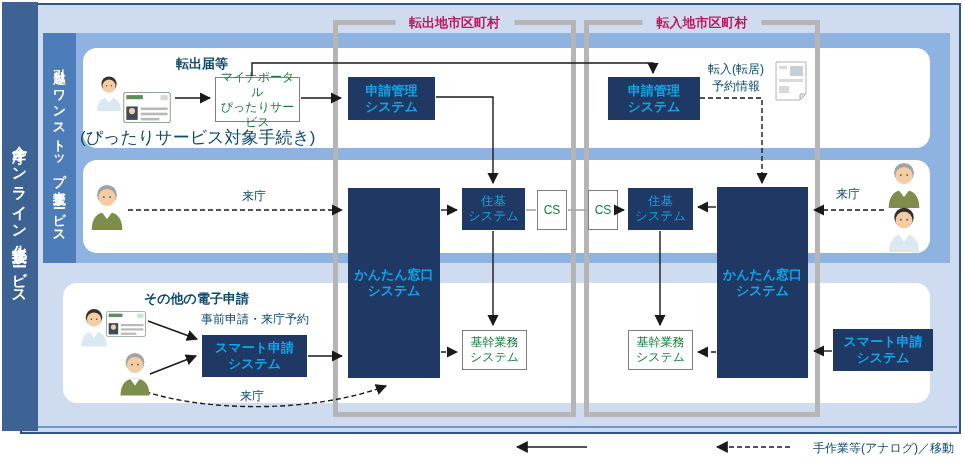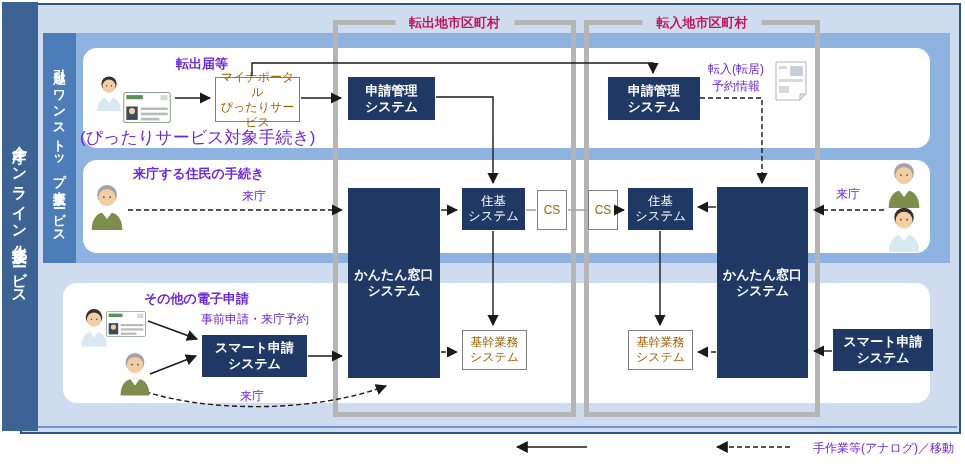--- a/index.html
+++ b/index.html
@@ -24,30 +24,30 @@
   
   .row-white { position:absolute; background:#ffffff; border-radius:14px; }
 
   
   .col-frame { position:absolute; border:5px solid #b5b5b5; }
   .col-title { position:absolute; top:-11px; left:50%; transform:translateX(-50%);
     background:#cfdcf0; padding:0 14px; font-size:13px; font-weight:bold; color:#be185d;
     white-space:nowrap; }
 
   
-  .nbox { position:absolute; background:#1f3864; color:#ffffff; display:flex;
+  .nbox { position:absolute; background:#1f3864; color:#0ea5e9; display:flex;
     align-items:center; justify-content:center; text-align:center; }
-  .wbox { position:absolute; background:#ffffff; border:1px solid #7f7f7f; color:#a16207;
+  .wbox { position:absolute; background:#ffffff; border:1px solid #7f7f7f; color:#15803d;
     display:flex; align-items:center; justify-content:center; text-align:center; }
   .bl { white-space:pre-line; font-weight:bold; font-size:13px; line-height:1.2; }
   .bl-sm { white-space:pre-line; font-weight:normal; font-size:12.5px; line-height:1.2; }
   .wl { white-space:pre-line; font-size:12px; line-height:1.25; }
 
   
-  .lbl { position:absolute; color:#6d28d9; white-space:pre-line; }
+  .lbl { position:absolute; color:#0c4a6e; white-space:pre-line; }
   .lbl-b { font-weight:bold; font-size:13px; }
   .lbl-n { font-size:12px; }
 
   .overlay { position:absolute; left:0; top:0; width:965px; height:466px; pointer-events:none; }
 </style>
 </head>
 <body>
 
 <div class="stage">
 
@@ -128,21 +128,20 @@
   </div>
   <div class="wbox" style="left:628px; top:330px; width:65px; height:40px;">
     <span class="wl">基幹業務
 システム</span>
   </div>
 
   <div class="lbl lbl-b" style="left:176px; top:55px;">転出届等</div>
   <div class="lbl" style="left:80px; top:126px; font-size:17px;">(ぴったりサービス対象手続き)</div>
   <div class="lbl lbl-n" style="left:700px; top:61px; width:72px; text-align:center;">転入(転居)
 予約情報</div>
-  <div class="lbl lbl-b" style="left:133px; top:165px;">来庁する住民の手続き</div>
   <div class="lbl lbl-n" style="left:242px; top:188px;">来庁</div>
   <div class="lbl lbl-n" style="left:836px; top:186px;">来庁</div>
   <div class="lbl lbl-b" style="left:144px; top:290px;">その他の電子申請</div>
   <div class="lbl lbl-n" style="left:201px; top:311px;">事前申請・来庁予約</div>
   <div class="lbl lbl-n" style="left:240px; top:388px;">来庁</div>
   <div class="lbl lbl-n" style="left:793px; top:440px;margin-left:20px;">手作業等(アナログ)／移動</div>
 
   <svg class="overlay">
     <defs>
       <marker id="ah" viewBox="0 0 10 10" refX="9" refY="5" markerWidth="8" markerHeight="8" orient="auto">

